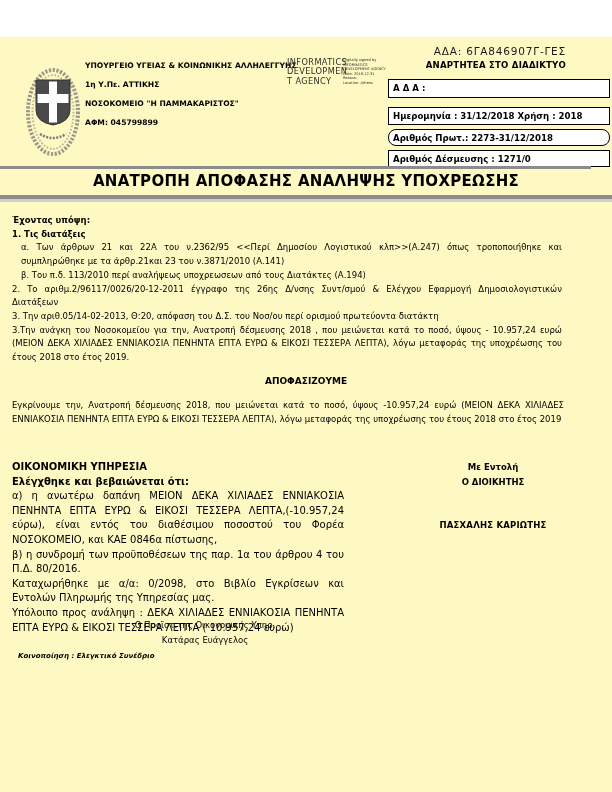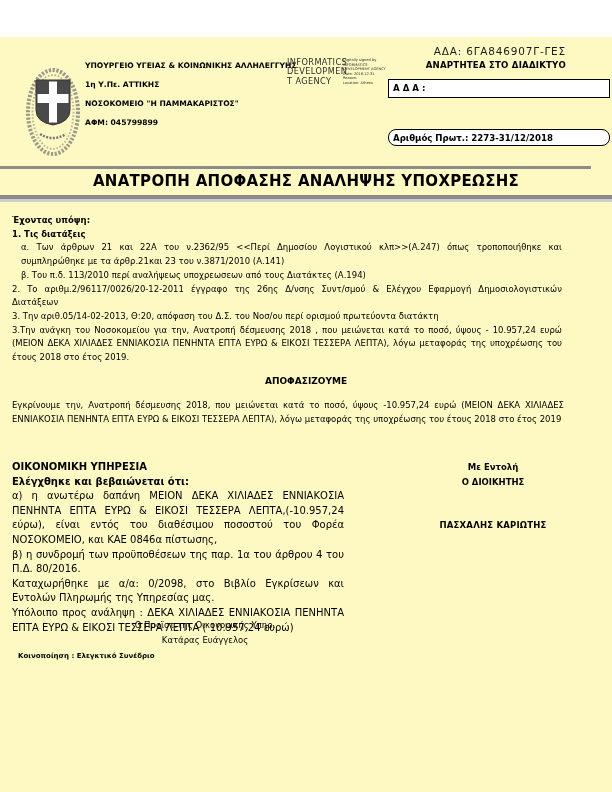--- a/index.html
+++ b/index.html
@@ -49,21 +49,21 @@
   .fs-col div{text-align:justify;}
   .fs-col .fs-title,.fs-col .fs-checked{text-align:left;}
   
   .sign-col{position:absolute;left:398px;top:423px;width:190px;text-align:center;
             font-size:8.5px;font-weight:bold;line-height:14.6px;}
   .sign-col .sign-name{margin-top:29px;letter-spacing:0.2px;}
   
   .left-sign{position:absolute;left:60px;top:581px;width:290px;text-align:center;
              font-size:8.5px;font-weight:normal;line-height:14.5px;}
   
-  .footer-cc{position:absolute;left:18px;top:615px;font-size:7px;font-weight:bold;}
+  .footer-cc{position:absolute;left:18px;top:615px;font-size:7px;font-weight:bold;font-style:italic;}
 </style>
 </head>
 <body>
 
 <div class="page">
 
   <div class="ada-top">ΑΔΑ: 6ΓΑ846907Γ-ΓΕΣ</div>
   <div class="anartitea">ΑΝΑΡΤΗΤΕΑ ΣΤΟ ΔΙΑΔΙΚΤΥΟ</div>
 
   <div class="emblem">
@@ -94,21 +94,23 @@
         <div>Digitally signed by</div>
         <div>INFORMATICS</div>
         <div>DEVELOPMENT AGENCY</div>
         <div>Date: 2018.12.31</div>
         <div>Reason:</div>
         <div>Location: Athens</div>
       </div>
   </div>
 
   <div class="ibox ibox-ada">Α Δ Α :</div>
+  <div class="ibox ibox-date">Ημερομηνία : 31/12/2018 Χρήση : 2018</div>
   <div class="ibox ibox-prot">Αριθμός Πρωτ.: 2273-31/12/2018</div>
+  <div class="ibox ibox-comm">Αριθμός Δέσμευσης : 1271/0</div>
 
   <div class="rule-thin"></div>
   <div class="doc-title">ΑΝΑΤΡΟΠΗ ΑΠΟΦΑΣΗΣ ΑΝΑΛΗΨΗΣ ΥΠΟΧΡΕΩΣΗΣ</div>
   <div class="rule-thick"></div>
 
   <div class="preamble">
       <div class="b">Έχοντας υπόψη:</div>
       <div class="b">1. Τις διατάξεις</div>
       <div class="indent">α. Των άρθρων 21 και 22Α του ν.2362/95 &lt;&lt;Περί Δημοσίου Λογιστικού κλπ&gt;&gt;(Α.247) όπως τροποποιήθηκε και συμπληρώθηκε με τα άρθρ.21και 23 του ν.3871/2010 (Α.141)</div>
       <div class="indent">β. Του π.δ. 113/2010 περί αναλήψεως υποχρεωσεων από τους Διατάκτες (Α.194)</div>

